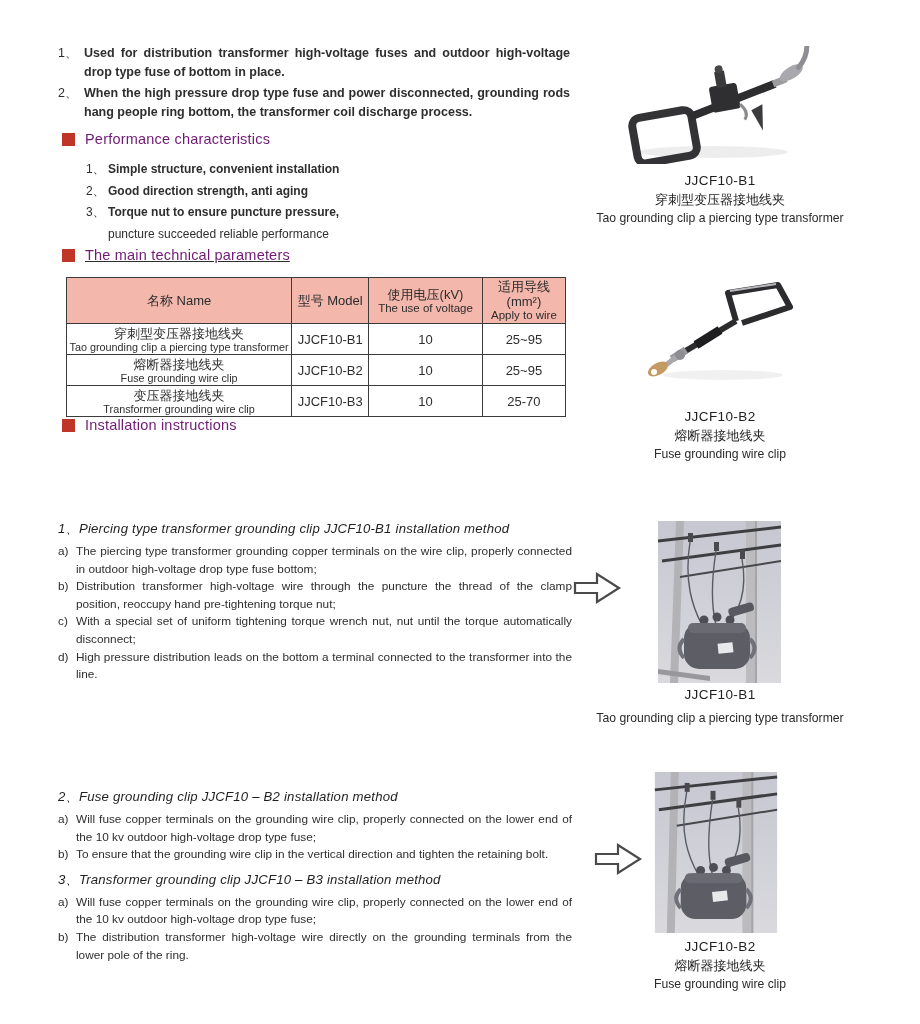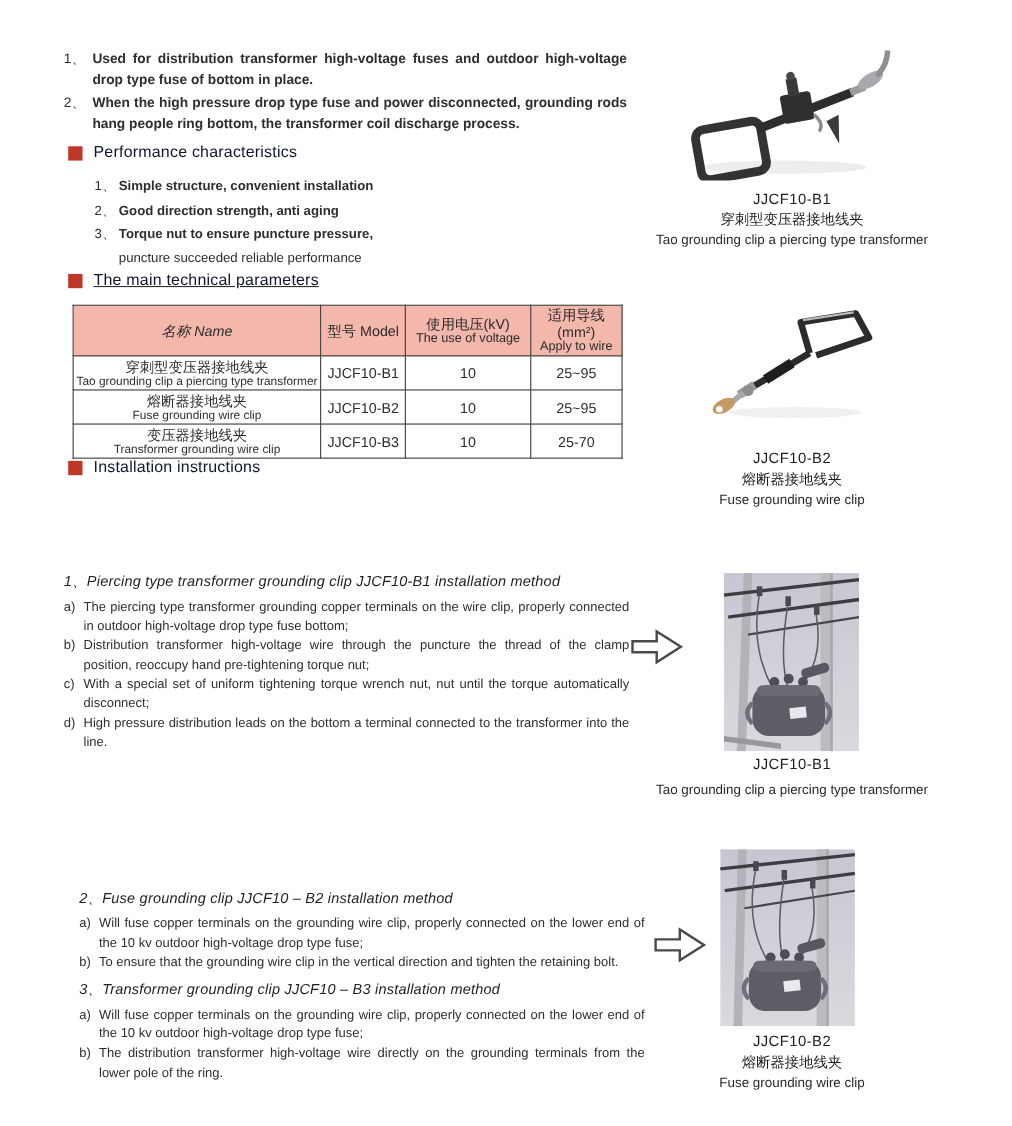--- a/index.html
+++ b/index.html
@@ -10,39 +10,39 @@
   
   .abs { position:absolute; }
   .li { display:flex; margin-bottom:2px; }
   .li .num { flex:0 0 26px; font-size:12.5px; line-height:19px; }
   .li .txt { flex:1; font-size:12.5px; line-height:19px; text-align:justify;font-weight:bold; }
 
   .intro { left:58px; top:44px; width:512px; }
 
   .sec-head { display:flex; align-items:center; }
   .sq { width:13px; height:13px; background:#bf3629; margin-right:10px; flex:0 0 13px; }
-  .sec-title { font-size:14.5px; color:#0f172a; letter-spacing:0.2px; }
+  .sec-title { font-size:14.5px; color:#701a75; letter-spacing:0.2px; }
 
   .perf-list { left:86px; top:160px; width:440px; }
   .perf-list .li .num { flex-basis:22px; font-size:12px; }
   .perf-list .li .txt { font-size:12px; line-height:19.5px; text-align:left; }
   .perf-cont { font-size:12px; line-height:19.5px; padding-left:22px; margin-top:1px; }
 
   
   table.params { border-collapse:collapse; table-layout:fixed; width:500px; }
   table.params th, table.params td {
     border:1.5px solid #3b3b3b; text-align:center; vertical-align:middle; padding:1px 2px;
   }
   table.params thead th { background:#f3b7ac; font-weight:normal; }
   .h-cn { font-size:13px; line-height:15px; color:#2c2c2c; }
   .h-en { font-size:11.5px; line-height:13px; color:#2c2c2c; }
   .c-cn { font-size:13px; line-height:15px; }
   .c-en { font-size:10.8px; line-height:12px; }
   .c-val { font-size:13px; }
-  th.col-name { width:222px;font-style:italic; } th.col-model { width:76px; }
+  th.col-name { width:222px; } th.col-model { width:76px; }
   th.col-volt { width:112px; } th.col-wire { width:82px; }
   thead tr { height:34px; } tbody tr { height:31px; }
 
   
   .method { width:514px; }
   .method h3 { font-size:13.2px; font-weight:normal; color:#1f1f1f; line-height:17px; margin-bottom:6px; letter-spacing:0.2px;font-style:italic; }
   .method .step { display:flex; }
   .method .step .lbl { flex:0 0 18px; font-size:11.8px; line-height:17.6px; }
   .method .step .txt { flex:1; font-size:11.8px; line-height:17.6px; text-align:justify; }
   .method .gap { height:7px; }
@@ -167,21 +167,21 @@
     <div class="step">
       <span class="lbl">c)</span>
       <p class="txt">With a special set of uniform tightening torque wrench nut, nut until the torque automatically disconnect;</p>
     </div>
     <div class="step">
       <span class="lbl">d)</span>
       <p class="txt">High pressure distribution leads on the bottom a terminal connected to the transformer into the line.</p>
     </div>
   </div>
 
-  <div class="abs method" style="left:72px; top:788px;margin-top:20px;">
+  <div class="abs method" style="left:58px; top:788px;">
     <h3>2、Fuse grounding clip JJCF10 – B2 installation method</h3>
     <div class="step">
       <span class="lbl">a)</span>
       <p class="txt">Will fuse copper terminals on the grounding wire clip, properly connected on the lower end of the 10 kv outdoor high-voltage drop type fuse;</p>
     </div>
     <div class="step">
       <span class="lbl">b)</span>
       <p class="txt">To ensure that the grounding wire clip in the vertical direction and tighten the retaining bolt.</p>
     </div>
     <div class="gap"></div>

